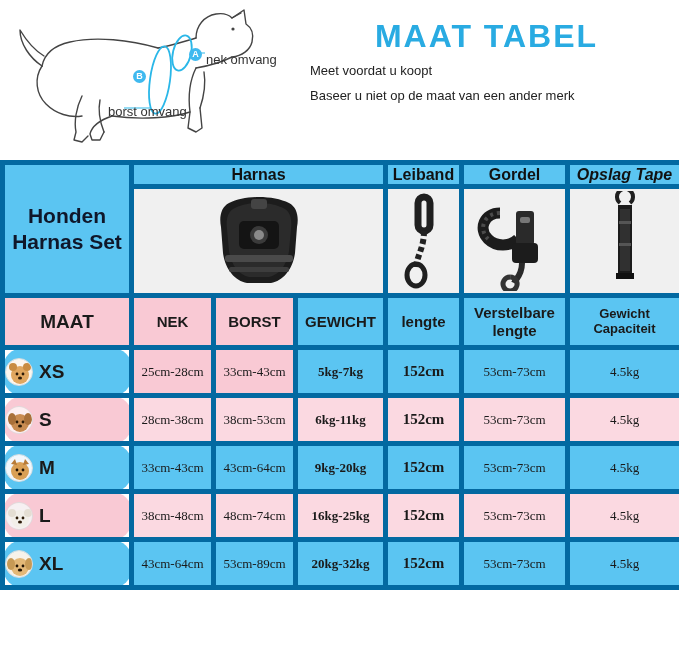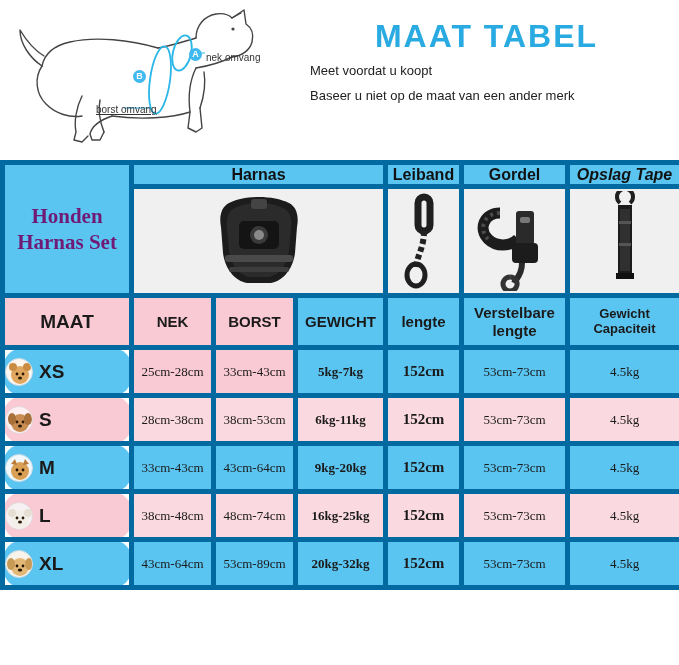--- a/index.html
+++ b/index.html
@@ -19,26 +19,26 @@
     align-items: flex-start;
   }
   .dog-fig {
     width: 300px; height: 160px;
     position: relative;
     flex: 0 0 300px;
   }
   .dog-fig svg { position: absolute; left: 0; top: 0; }
   .fig-label {
     position: absolute;
-    font-size: 10px;
+    font-size: 13px;
     color: #333;
     white-space: nowrap;
   }
   .lbl-neck { left: 206px; top: 52px; }
-  .lbl-chest { left: 96px; top: 104px; text-decoration: underline; }
+  .lbl-chest { left: 108px; top: 104px; }
   .badge {
     position: absolute;
     width: 13px; height: 13px;
     border-radius: 50%;
     background: #3fb9ef;
     color: #fff;
     font-size: 9px;
     line-height: 13px;
     text-align: center;
     font-weight: bold;
@@ -82,22 +82,21 @@
   }
   .blue { background: #5bc5f2; }
   .pink { background: #f9c9d4; }
   .pinklight { background: #fbd9e1; }
   .grey { background: #f0f0f0; }
 
   .hdr-setname {
     font-size: 21px;
     font-weight: bold;
     line-height: 1.25;
-    color: #701a75;
-    font-family: Liberation Serif, serif;
+    color: #0f172a;
   }
   .hdr-cat {
     font-size: 16px;
     font-weight: bold;
     color: #111;
   }
   .hdr-cat.small { font-size: 16px; line-height: 1.2; font-style: italic; }
 
   .sizehdr {
     font-size: 19px;

